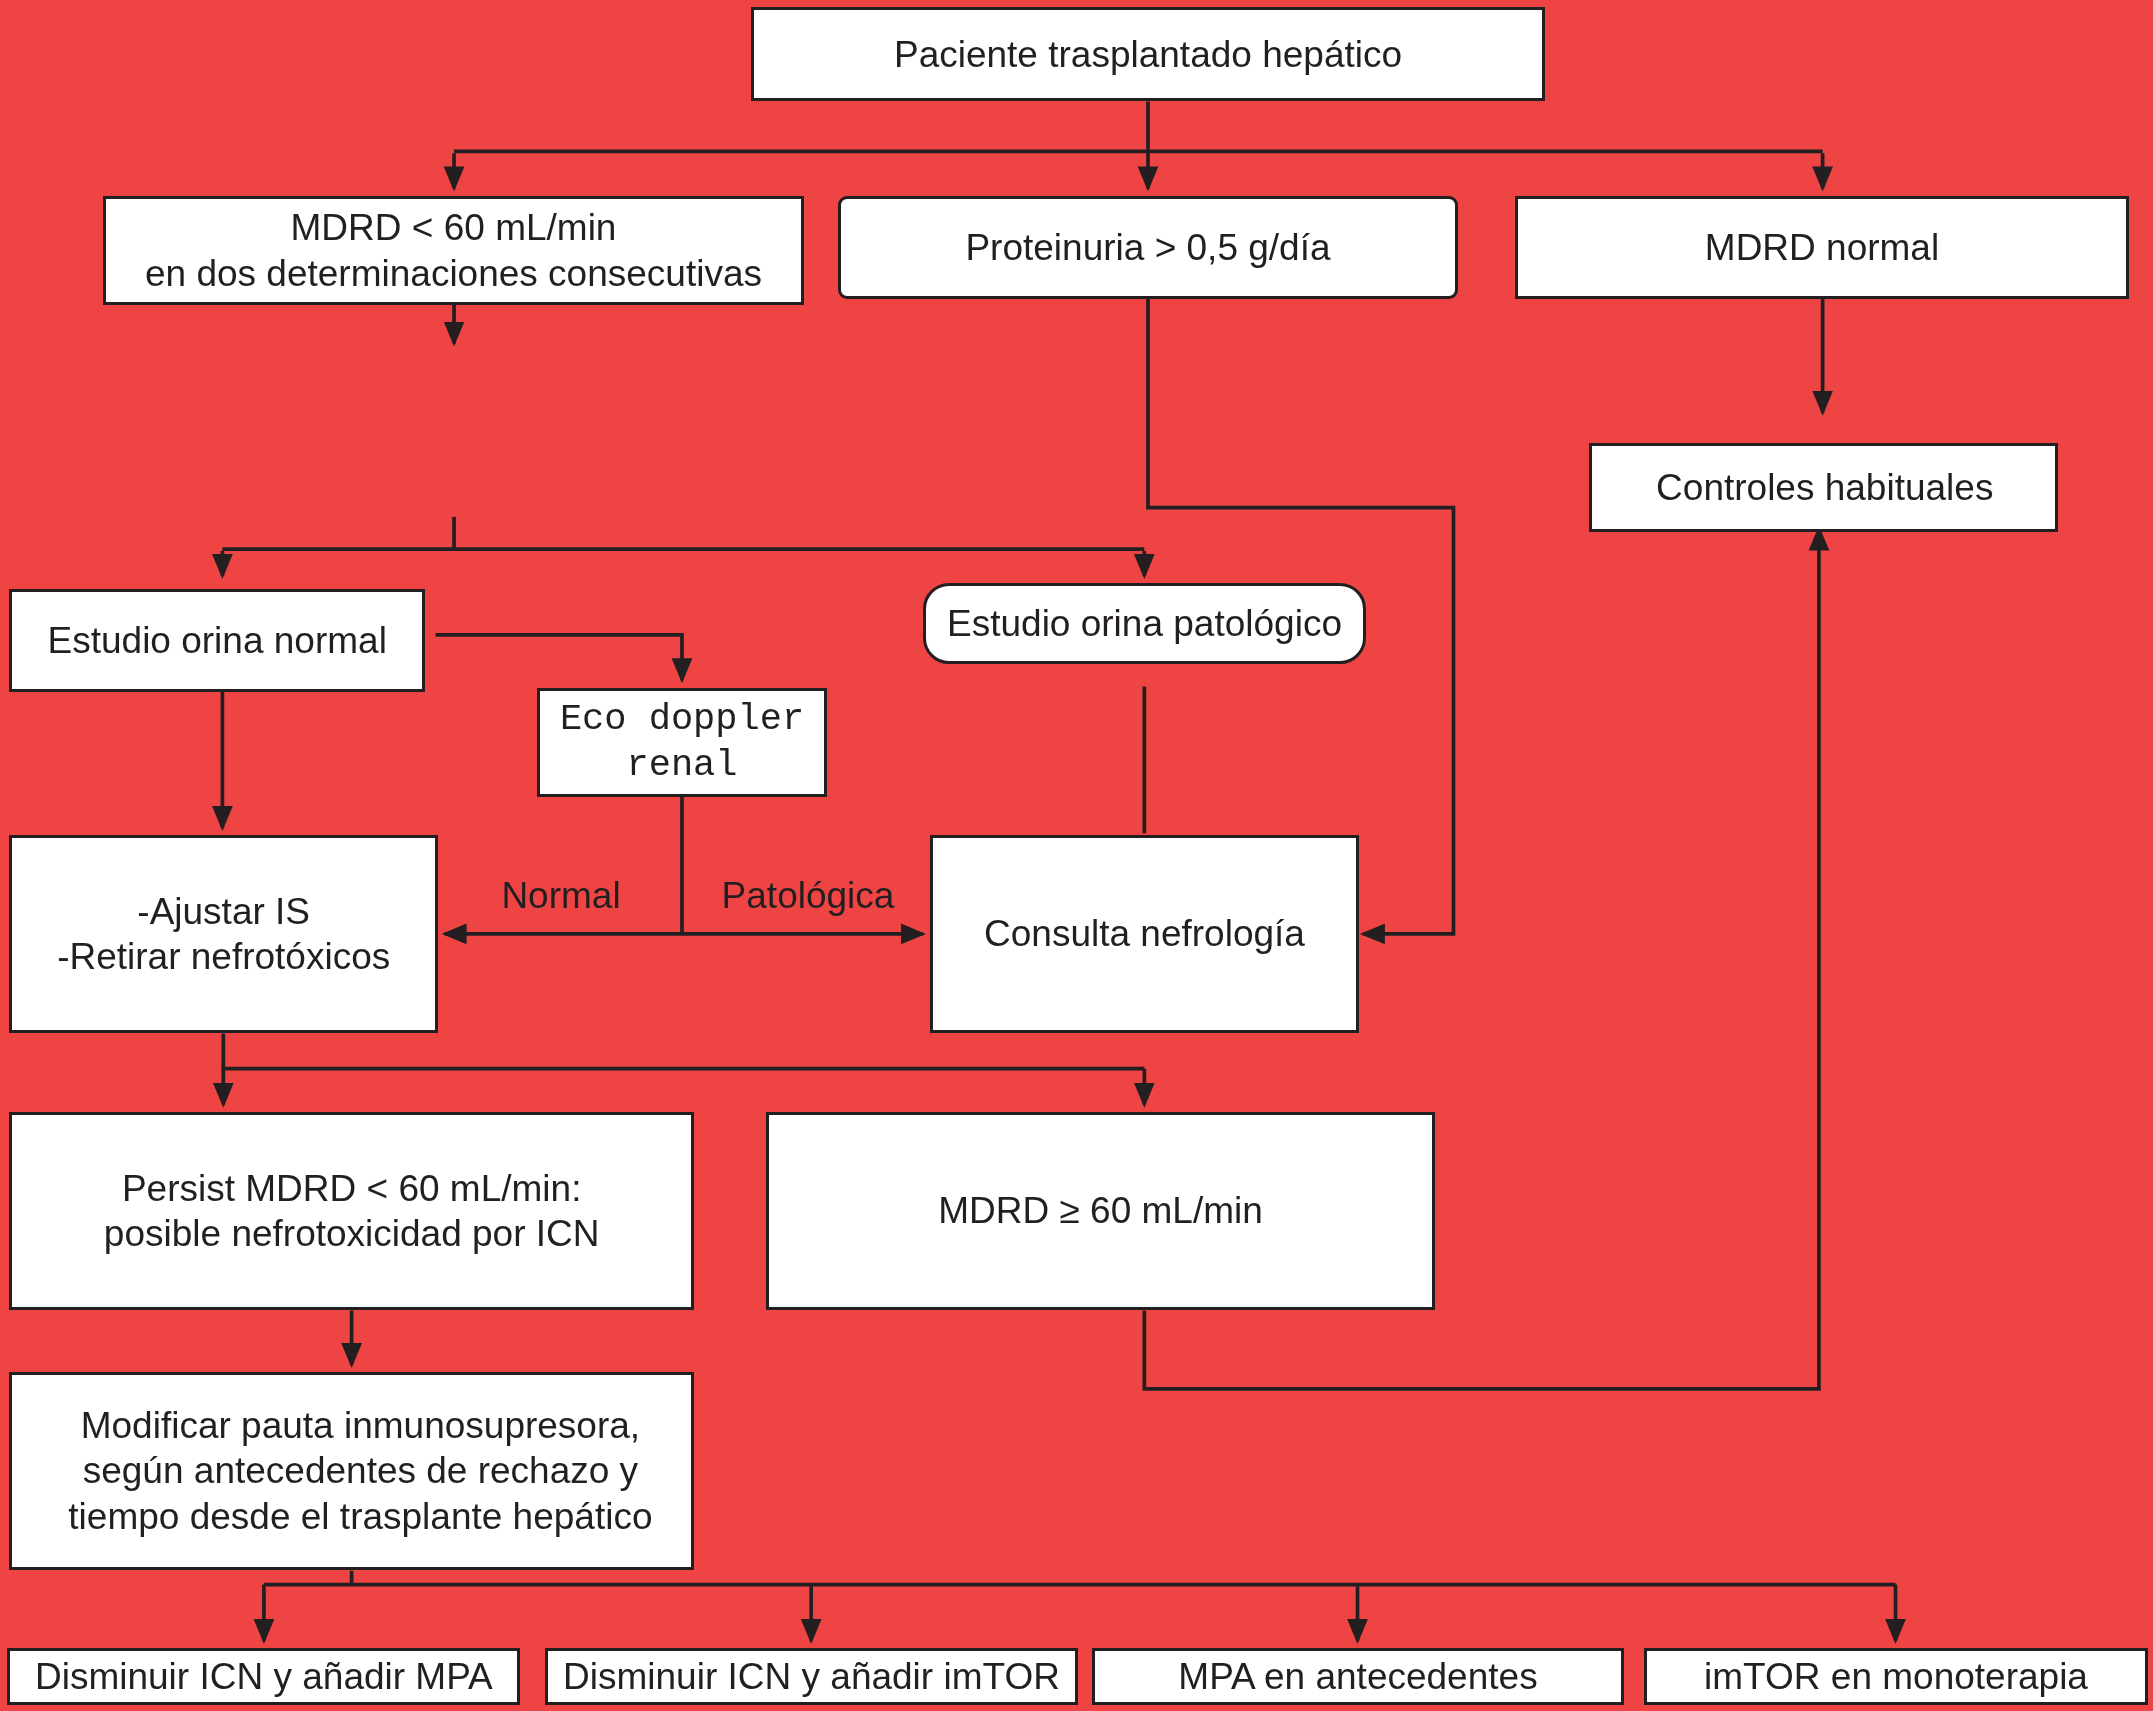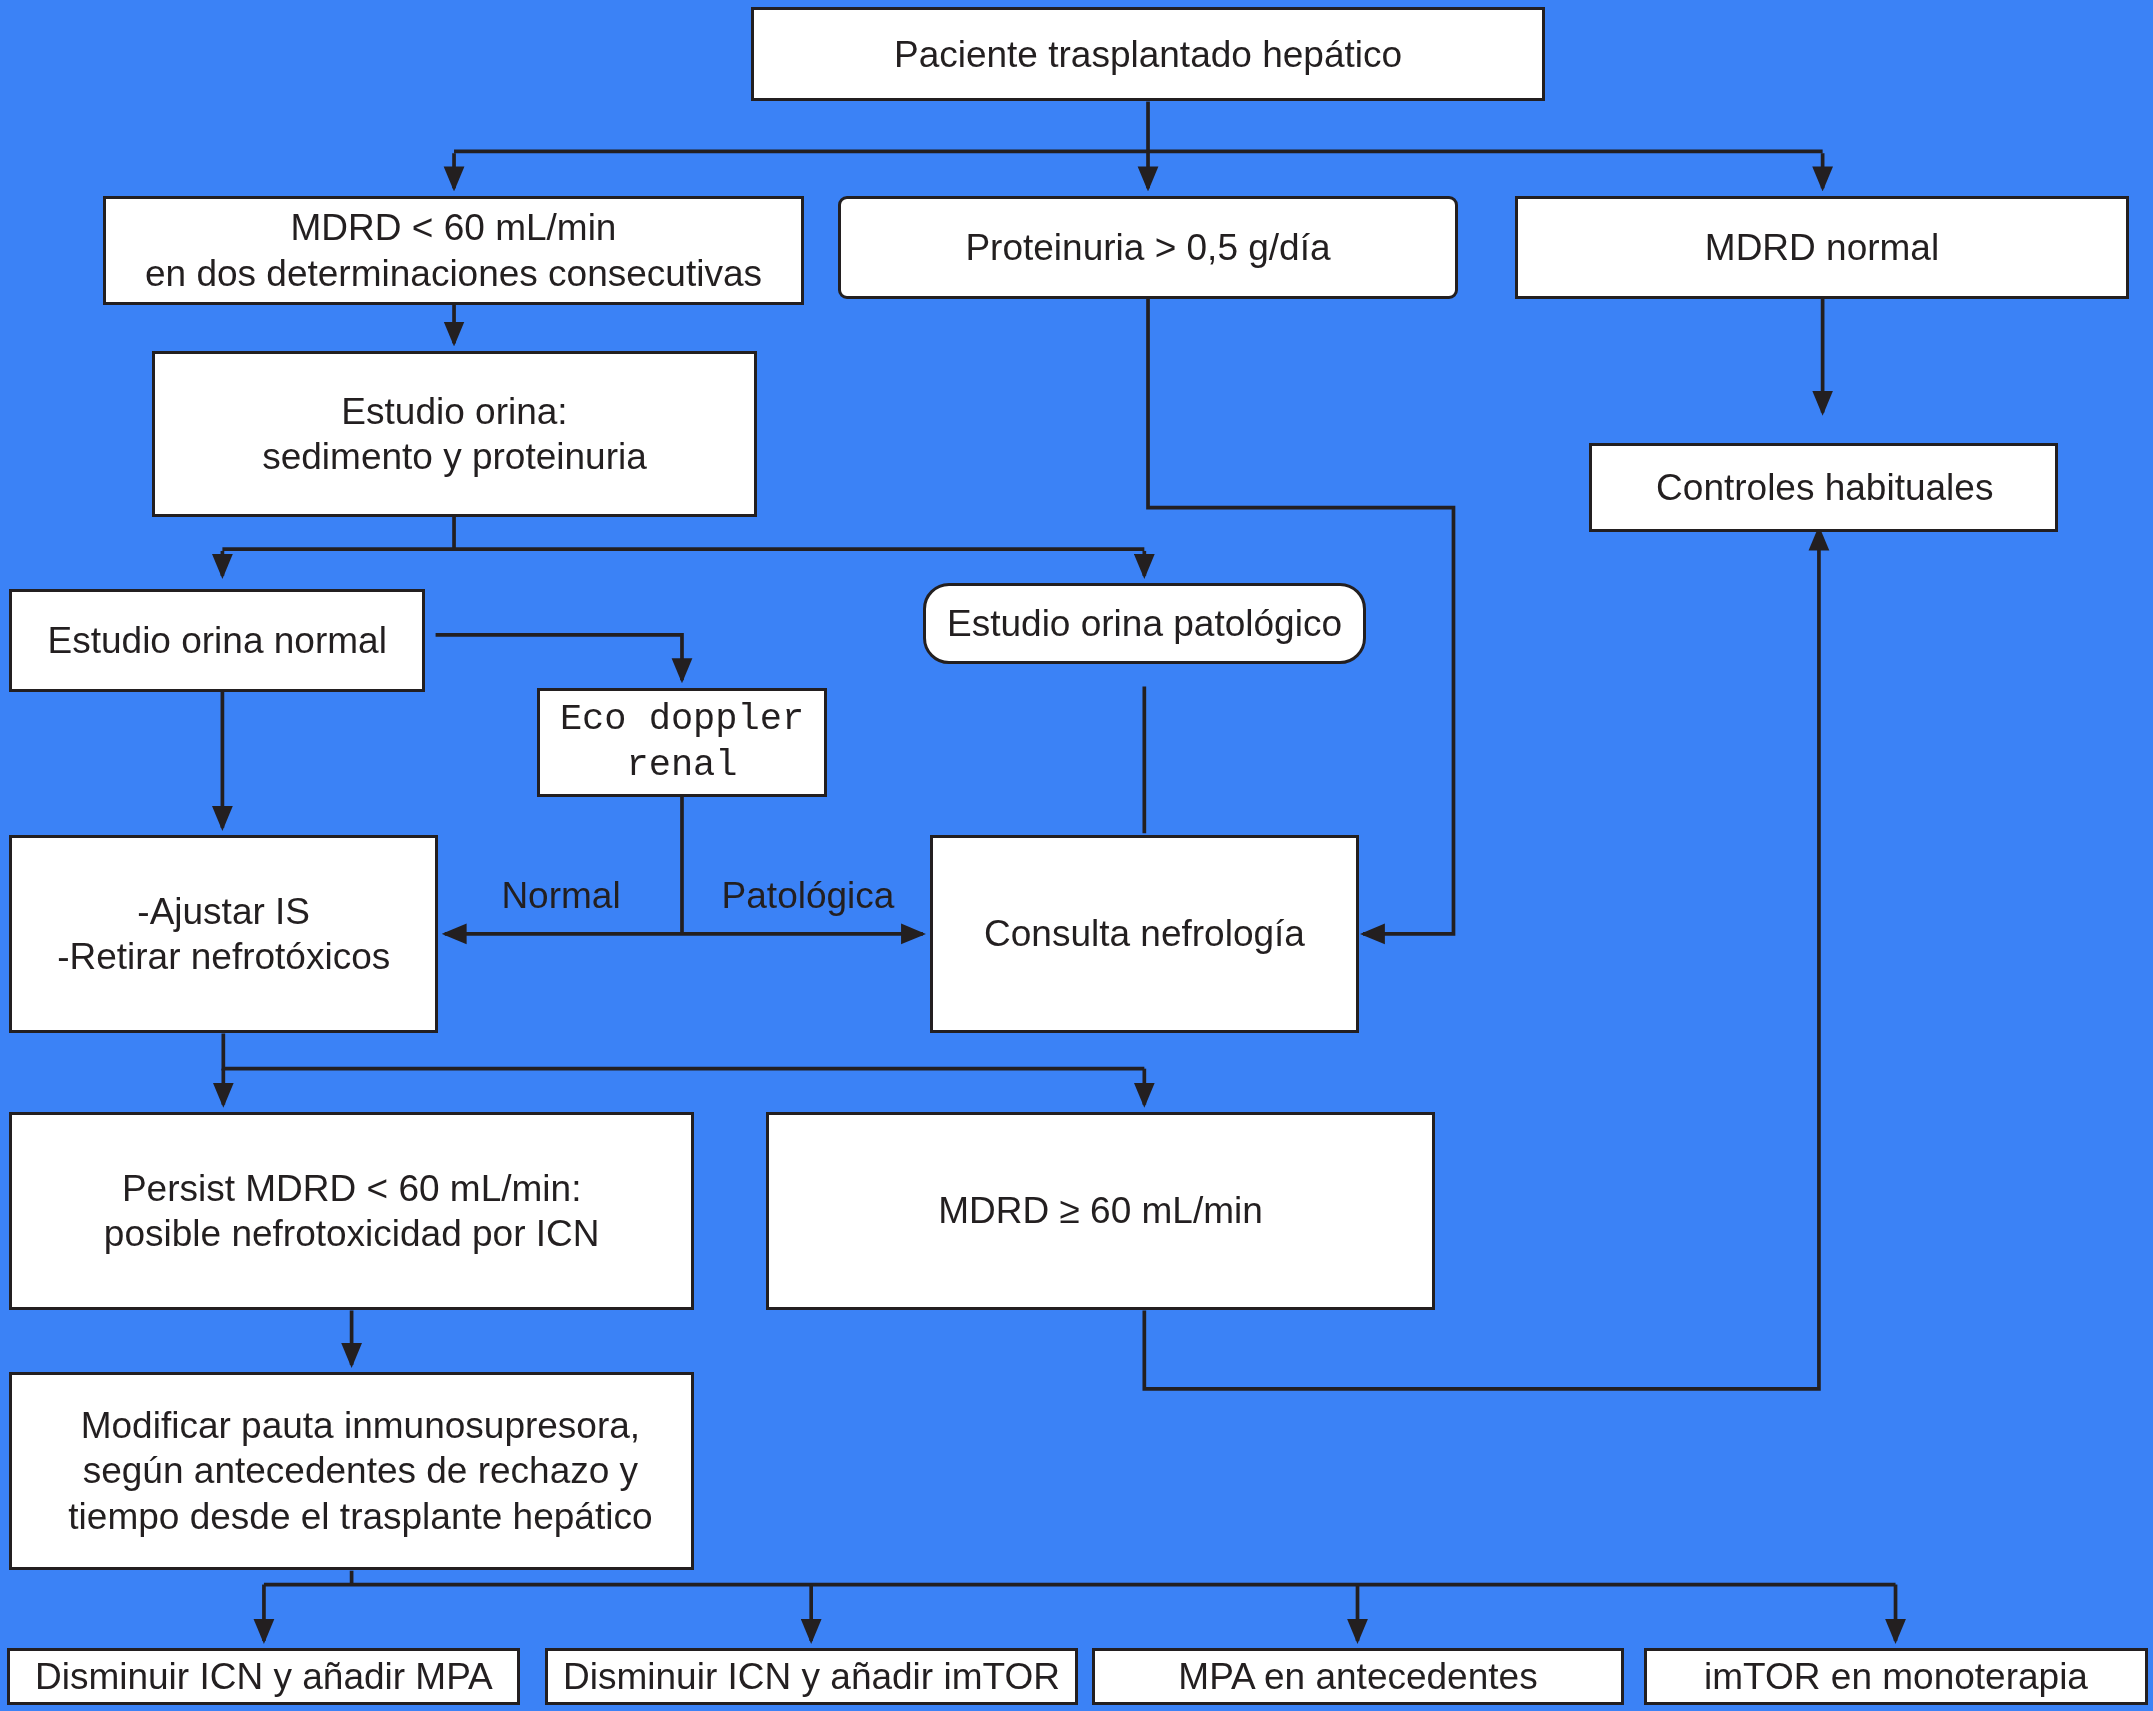--- a/index.html
+++ b/index.html
@@ -3,21 +3,21 @@
 <meta charset="utf-8">
 <style>
   html, body { margin: 0; padding: 0; background: #ffffff; }
   body {
     width: 2153px; height: 1711px;
     font-family: "Liberation Sans", sans-serif;
   }
   .canvas {
     position: relative;
     width: 2153px; height: 1711px;
-    background: #3b82f6;
+    background: #ef4444;
     color: #231f20;
     overflow: hidden;
   }
   svg.connectors {
     position: absolute; left: 0; top: 0;
     width: 2153px; height: 1711px;
   }
   svg.connectors path.line {
     fill: none;
     stroke: #231f20;
@@ -101,22 +101,20 @@
 
   <div class="node" style="left:103px; top:196px; width:701px; height:109px;">MDRD &lt; 60 mL/min
 en dos determinaciones consecutivas</div>
 
   <div class="node" style="left:838px; top:196px; width:620px; height:103px;border-radius:9px;">Proteinuria &gt; 0,5 g/día</div>
 
   <div class="node" style="left:1515px; top:196px; width:614px; height:103px;">MDRD normal</div>
 
   <div class="node" style="left:1589px; top:443px; width:469px; height:89px;padding-left:8px;">Controles habituales</div>
 
-  <div class="node" style="left:152px; top:351px; width:605px; height:166px;">Estudio orina:
-sedimento y proteinuria</div>
 
   <div class="node" style="left:9.2px; top:589px; width:416px; height:103px;">Estudio orina normal</div>
 
   <div class="node" style="left:923px; top:583px; width:443px; height:81px;border-radius:26px;">Estudio orina patológico</div>
 
   <div class="node" style="left:537px; top:688px; width:290px; height:109px;font-family:Liberation Mono, monospace;">Eco doppler
 renal</div>
 
   <div class="node" style="left:9.2px; top:835px; width:429px; height:198px;">-Ajustar IS
 -Retirar nefrotóxicos</div>

